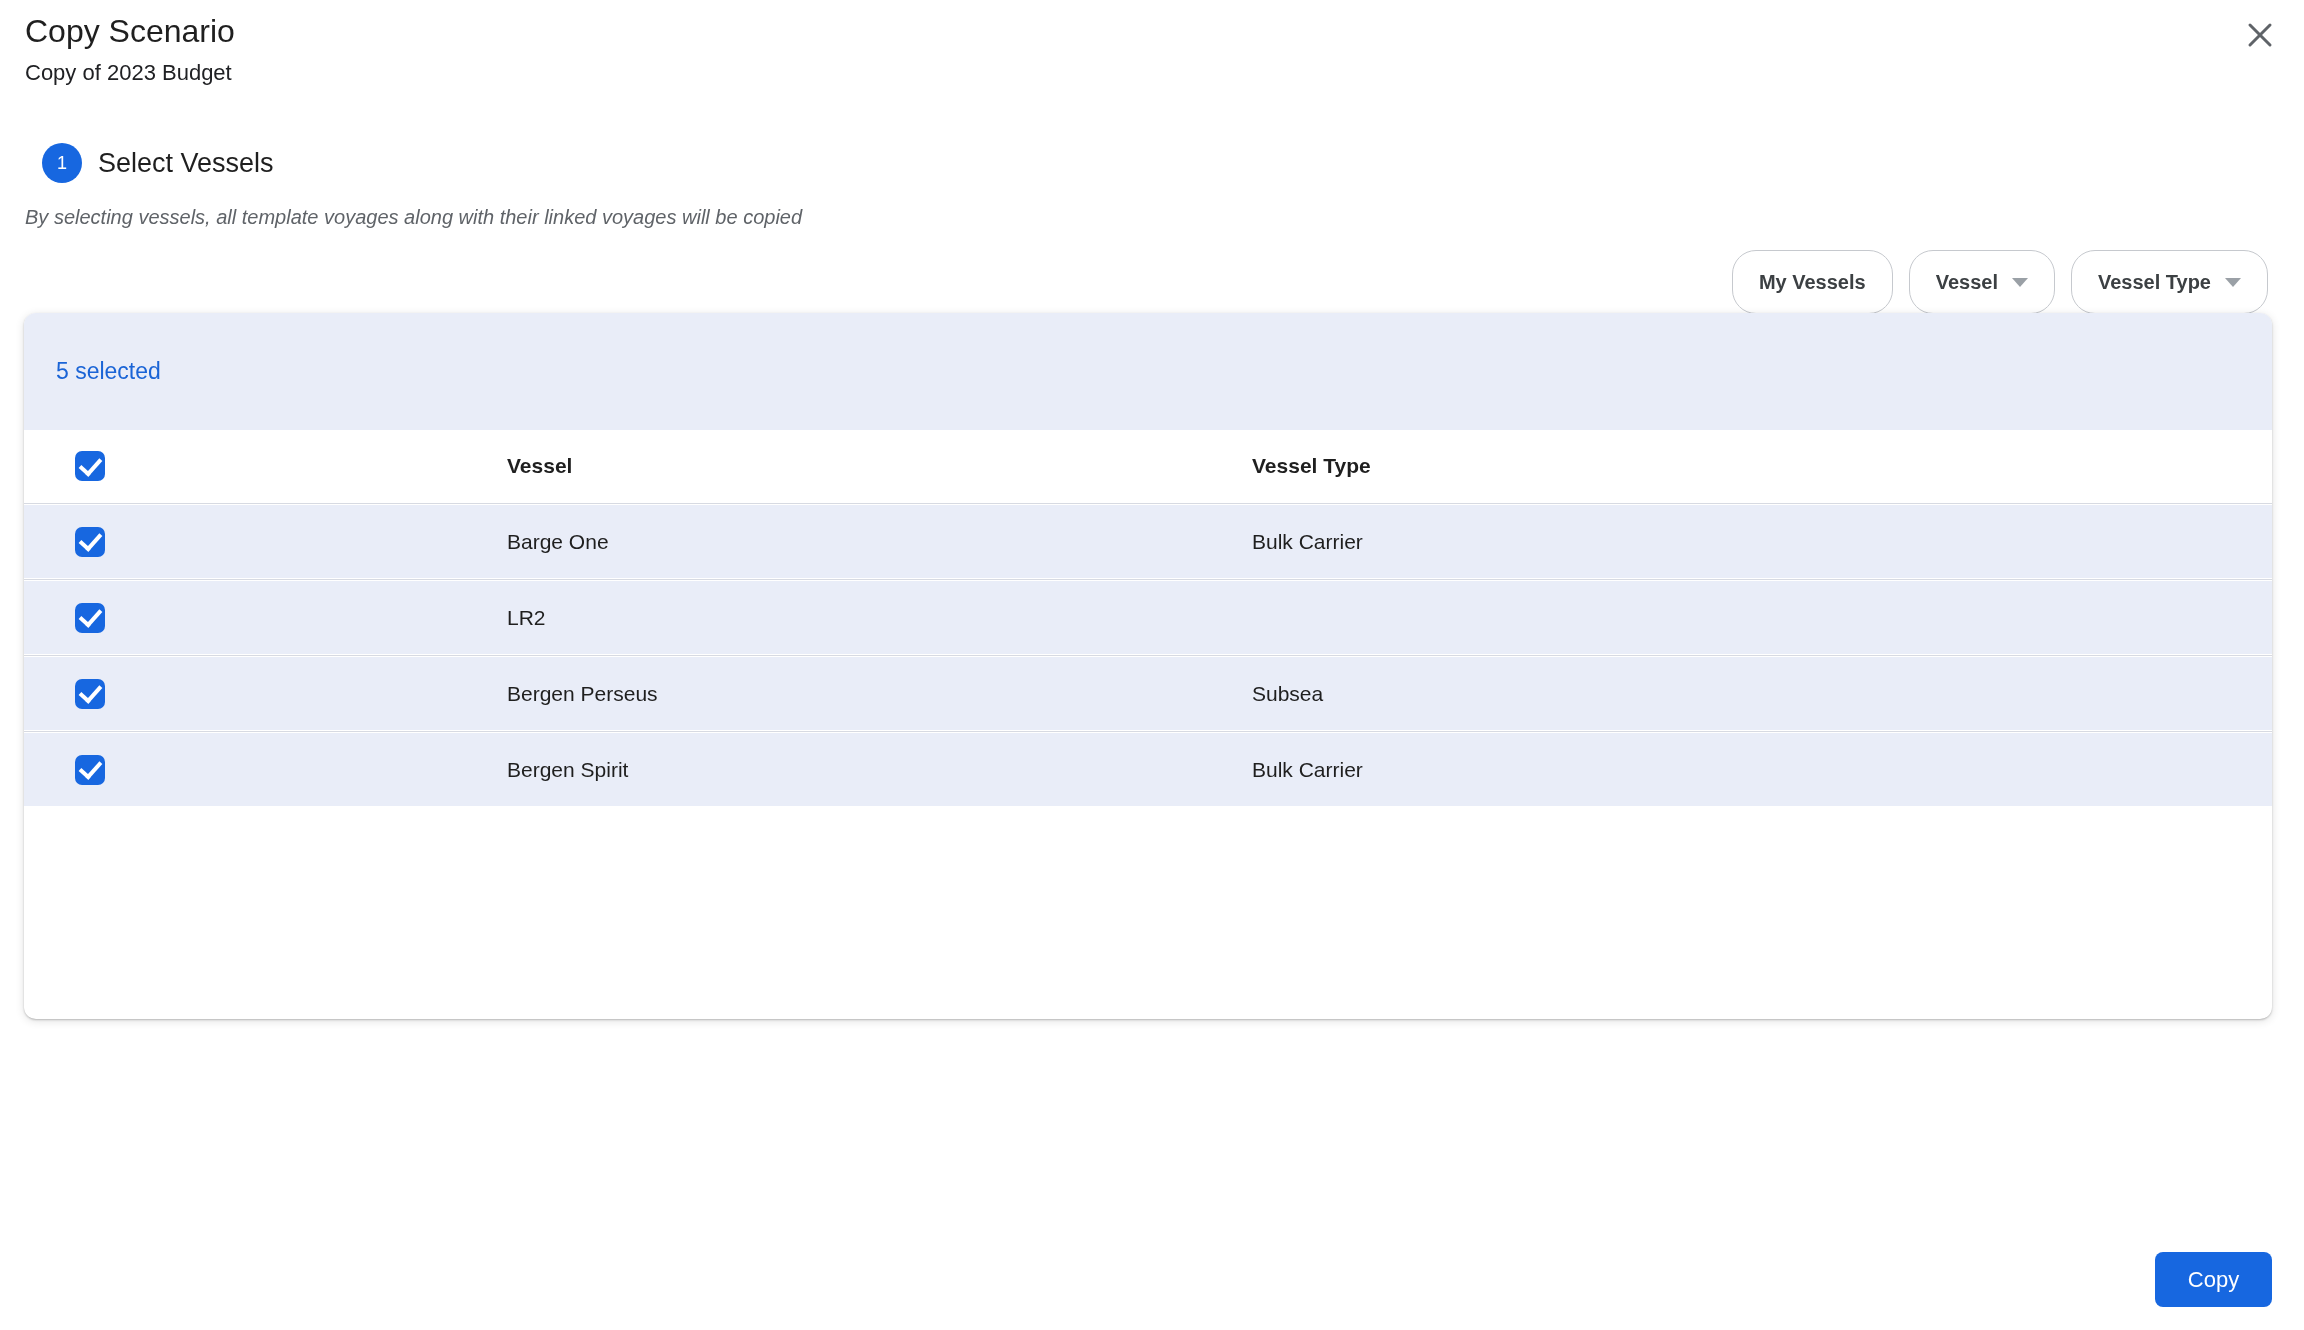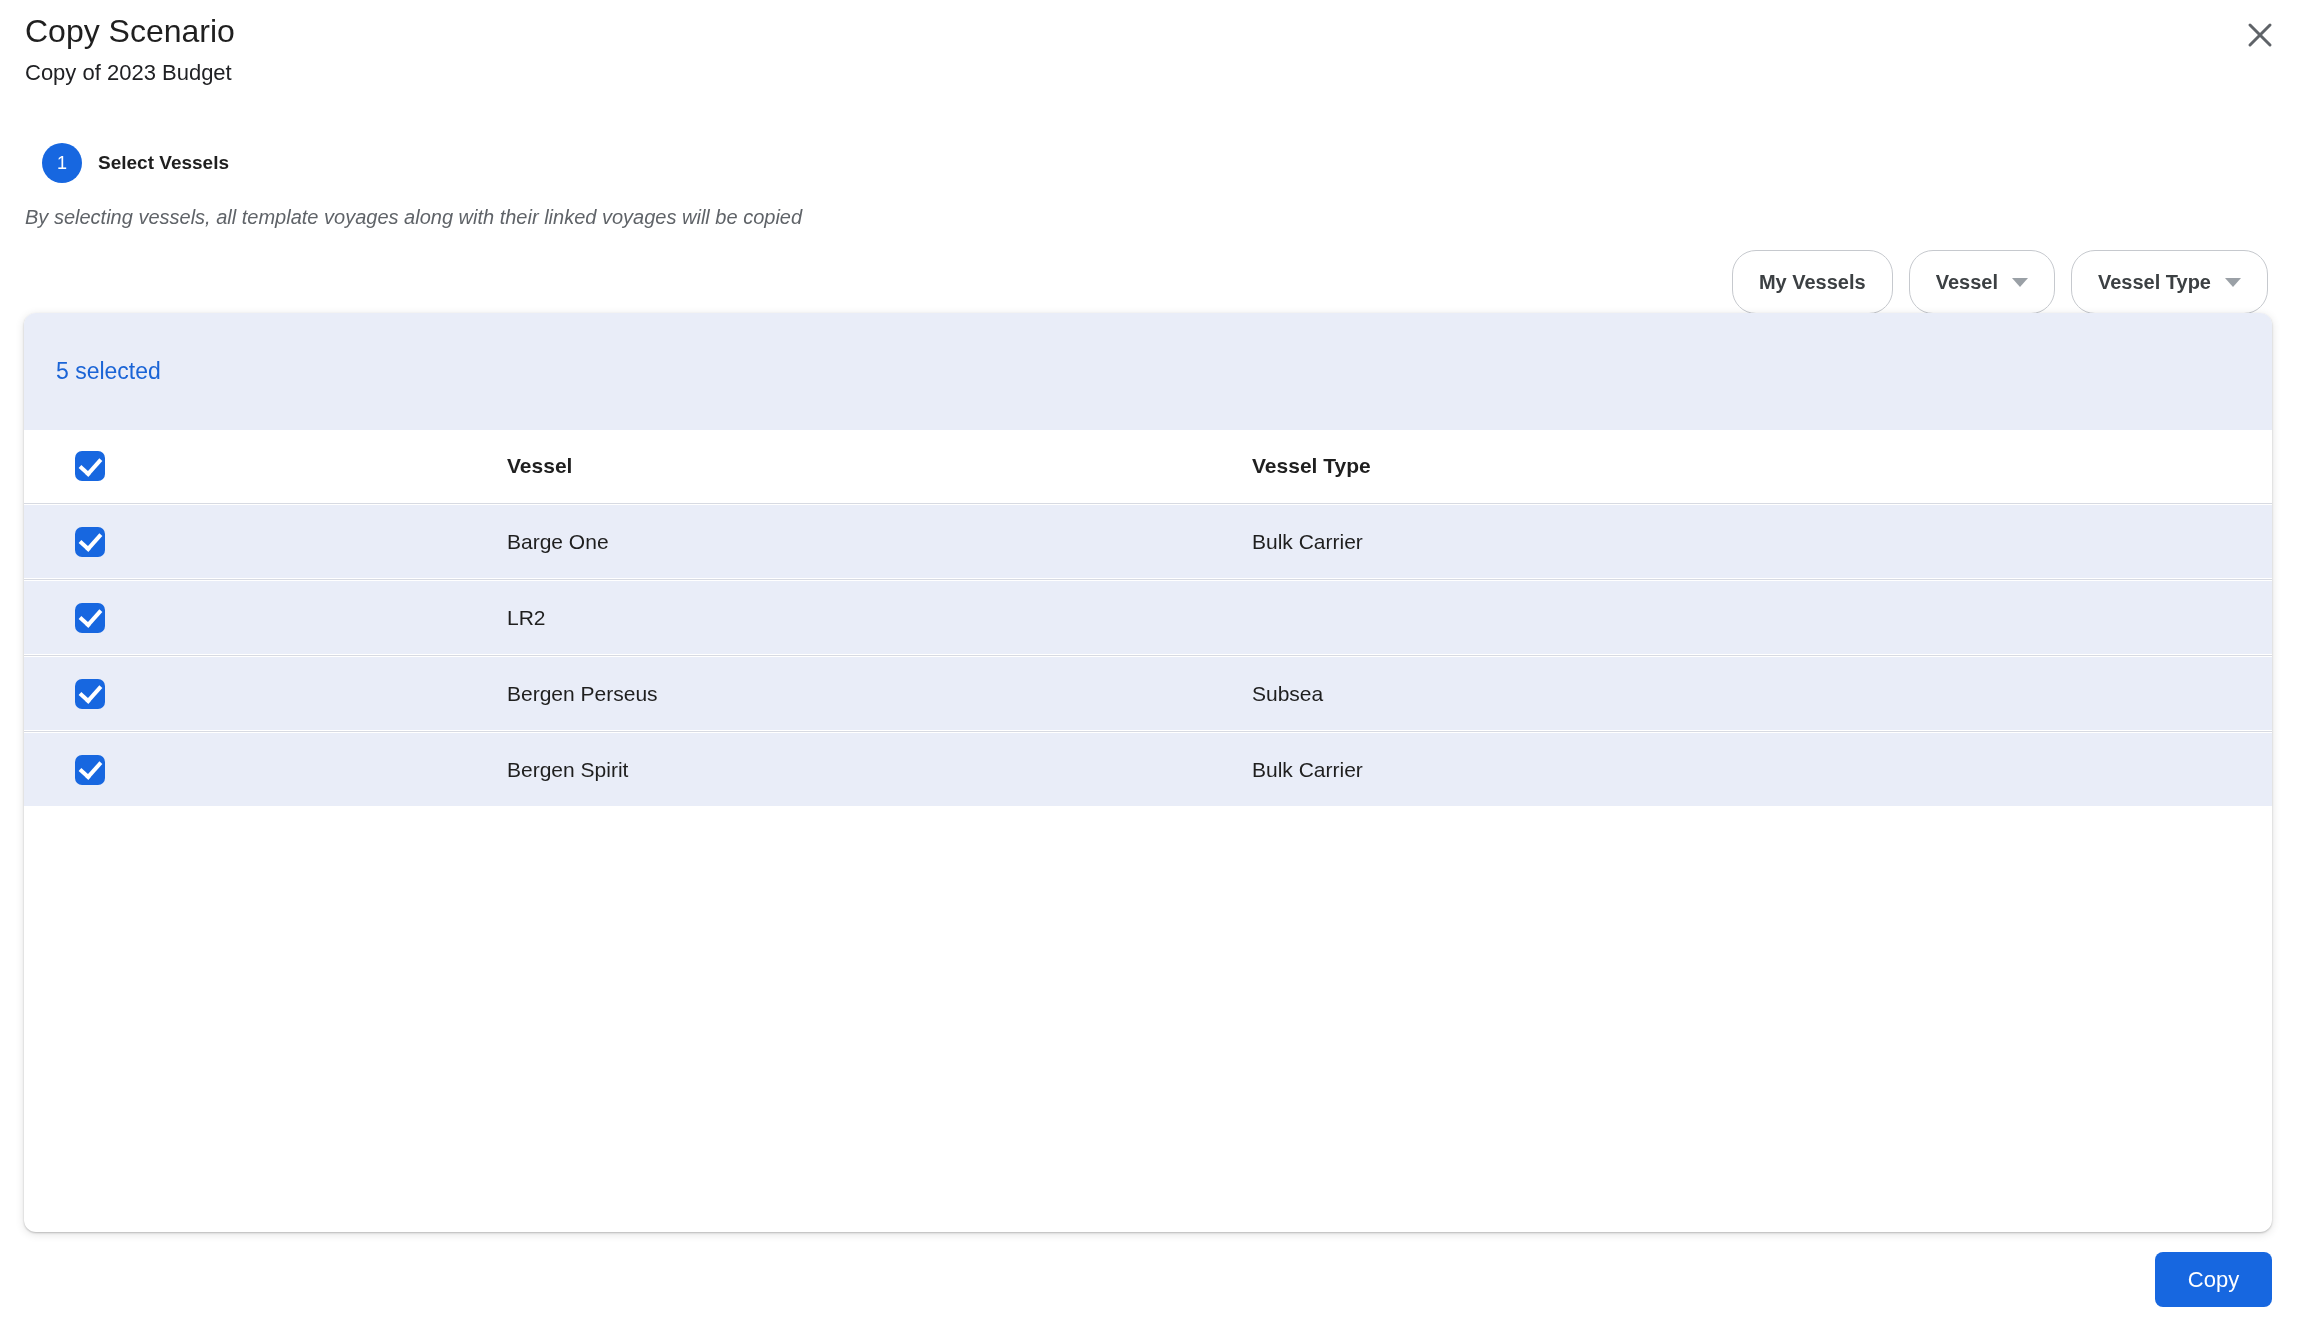--- a/index.html
+++ b/index.html
@@ -34,40 +34,40 @@
   }
 
   
   .step-row{position:absolute;left:42px;top:143px;display:flex;align-items:center;}
   .step-badge{
     width:40px;height:40px;border-radius:50%;
     background:var(--accent);color:#fff;
     display:flex;align-items:center;justify-content:center;
     font-size:18px;font-weight:400;
   }
-  .step-title{font-size:19px;font-weight:700;color:#1f1f1f;margin-left:16px;}
+  .step-title{font-size:27px;font-weight:400;color:#1f1f1f;margin-left:16px;}
   .step-desc{position:absolute;left:25px;top:206px;font-size:20px;color:var(--muted);font-style:italic;}
 
   
   .filters{position:absolute;right:36px;top:250px;display:flex;gap:16px;}
   .pill{
     height:64px;border:1.5px solid var(--pill-border);border-radius:24px;
     background:#fff;display:flex;align-items:center;gap:14px;
     padding:0 26px;font-size:20px;font-weight:700;color:#3c4043;
     cursor:pointer;font-family:inherit;
   }
   .caret{
     width:0;height:0;
     border-left:8px solid transparent;border-right:8px solid transparent;
     border-top:9px solid #9aa0a6;
   }
 
   
   .panel{
-    position:absolute;left:24px;top:313px;width:2248px;height:919px;
+    position:absolute;left:24px;top:313px;width:2248px;height:706px;
     background:#fff;border-radius:12px;overflow:hidden;
     box-shadow:0 1px 2px rgba(0,0,0,.22),0 2px 10px rgba(0,0,0,.12);
   }
   .selected-bar{
     height:117px;background:var(--row-bg);
     display:flex;align-items:center;padding-left:32px;
   }
   .selected-label{font-size:23px;color:var(--selected-text);}
 
   .thead{height:72px;background:#fff;display:flex;align-items:center;}

